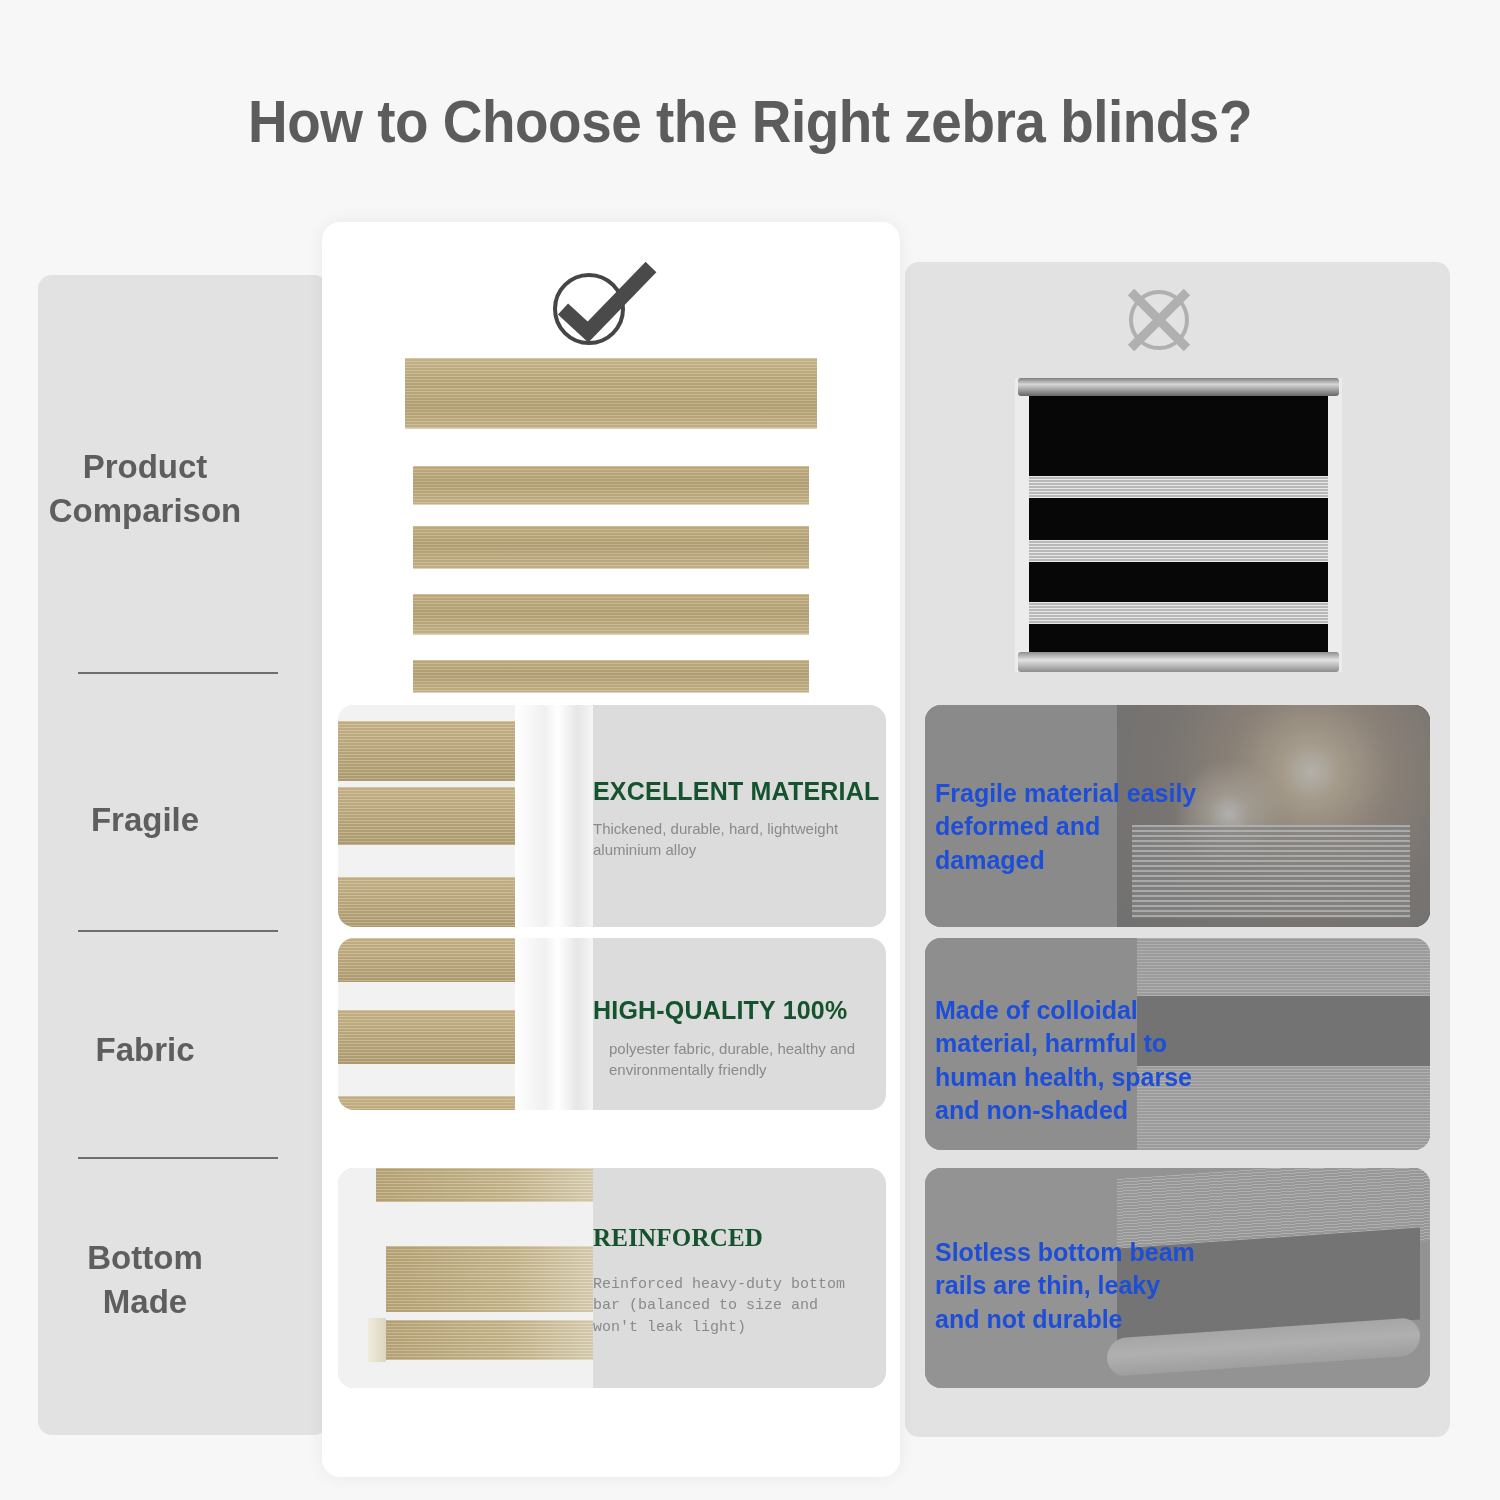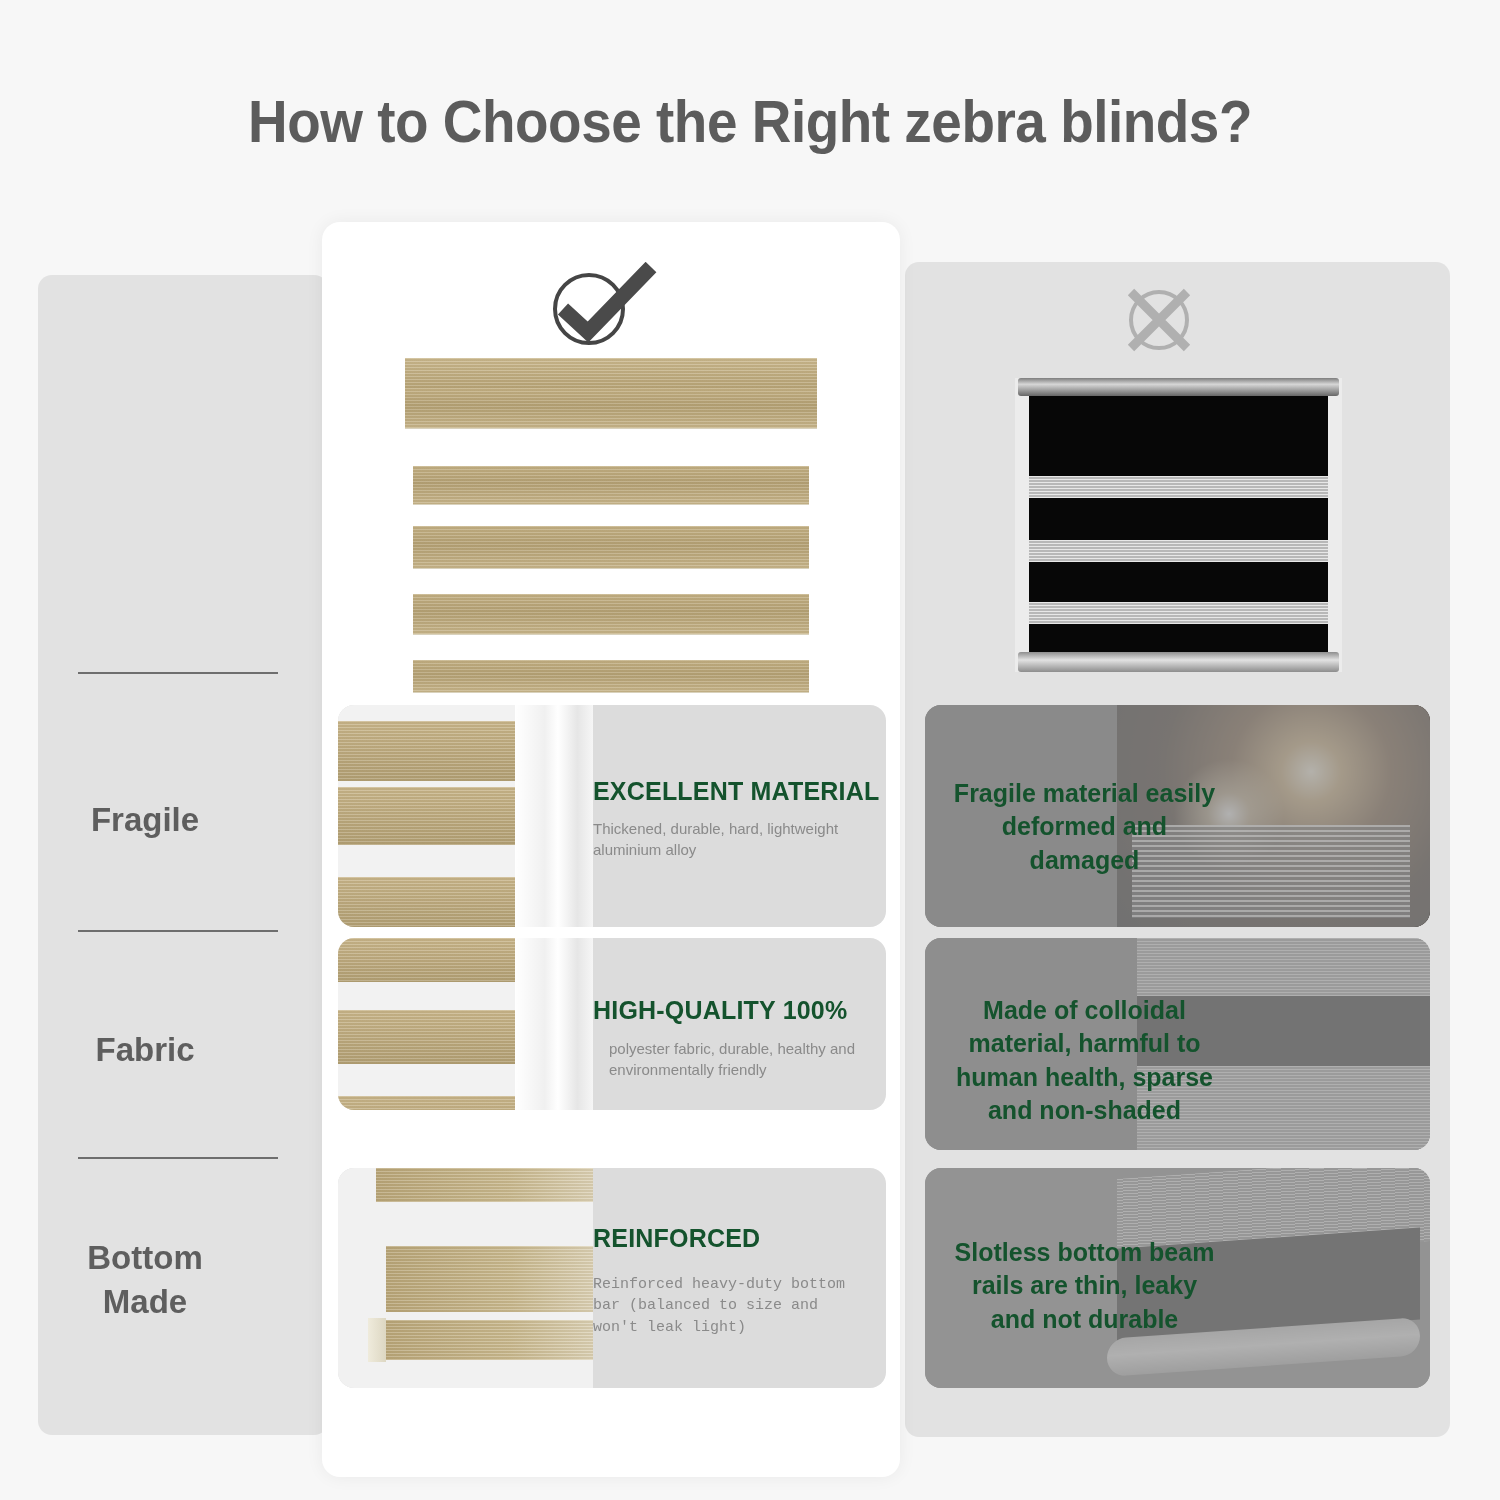--- a/index.html
+++ b/index.html
@@ -207,21 +207,21 @@
     left: 0;
     width: 272px;
     color: #8a8a8a;
     font-size: 15px;
     line-height: 1.42;
   }
   .f1 .feat-head { top: 72px; }
   .f1 .feat-body { top: 113px; }
   .f2 .feat-head { top: 58px; }
   .f2 .feat-body { top: 100px; padding-left: 16px; }
-  .f3 .feat-head { top: 56px; }
+  .f3 .feat-head { top: 56px; font-family: Liberation Serif, serif; }
   .f3 .feat-body { top: 106px; font-family: Liberation Mono, monospace; }
 
   
   .ph-mat { position: absolute; inset: 0; background: #f2f2f2; }
   .ph-mat .frame {
     position: absolute; right: 0; top: 0; width: 78px; height: 100%;
     background: linear-gradient(to right, #ffffff 0%, #f0f0f0 38%, #ffffff 55%, #e6e6e6 80%, #f6f6f6 100%);
   }
   .ph-mat .band {
     position: absolute; left: 0; width: 182px;
@@ -260,27 +260,26 @@
   .neg.n2 { top: 938px; height: 212px; }
   .neg.n3 { top: 1168px; height: 220px; }
 
   .neg-photo { position: absolute; inset: 0; }
   .neg-veil {
     position: absolute; inset: 0;
     background: rgba(150,150,150,0.72);
   }
   .neg-text {
     position: absolute;
-    left: 22px;
+    left: 10px;
     width: 275px;
-    color: #14532d;
+    color: #1d4ed8;
     font-size: 25px;
     font-weight: bold;
     line-height: 1.33;
-    text-align: center;
   }
   .n1 .neg-text { top: 72px; }
   .n2 .neg-text { top: 56px; }
   .n3 .neg-text { top: 68px; }
 
   
   .ph-sun { position: absolute; inset: 0; background: #6e6e6e; }
   .ph-sun .win {
     position: absolute; right: 0; top: 0; width: 62%; height: 100%;
     background: radial-gradient(circle at 62% 30%, #fff6e0 0%, #c9a46a 12%, #6b4a2a 32%, #2b1d12 60%, #141414 100%);
@@ -331,20 +330,24 @@
 </style>
 </head>
 <body>
 
 <div class="page-title">How to Choose the Right zebra blinds?</div>
 
 <div class="board">
 
   <div class="col-left"></div>
 
+  <div class="side-row r1">
+    <span>Product</span><br>
+    <span>Comparison</span>
+  </div>
   <div class="side-div d1"></div>
 
   <div class="side-row r2">Fragile</div>
   <div class="side-div d2"></div>
 
   <div class="side-row r3">Fabric</div>
   <div class="side-div d3"></div>
 
   <div class="side-row r4">
     <span>Bottom</span><br>

